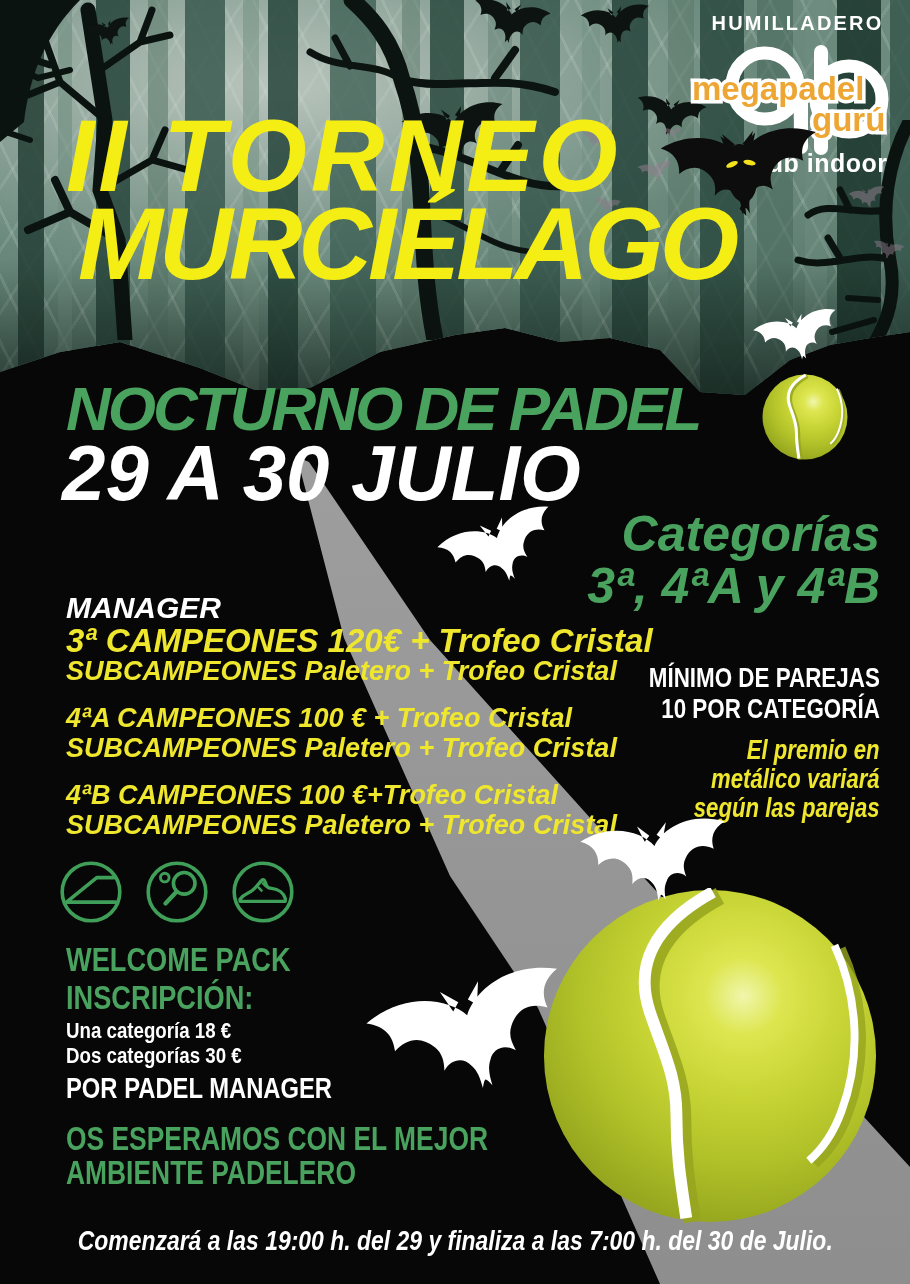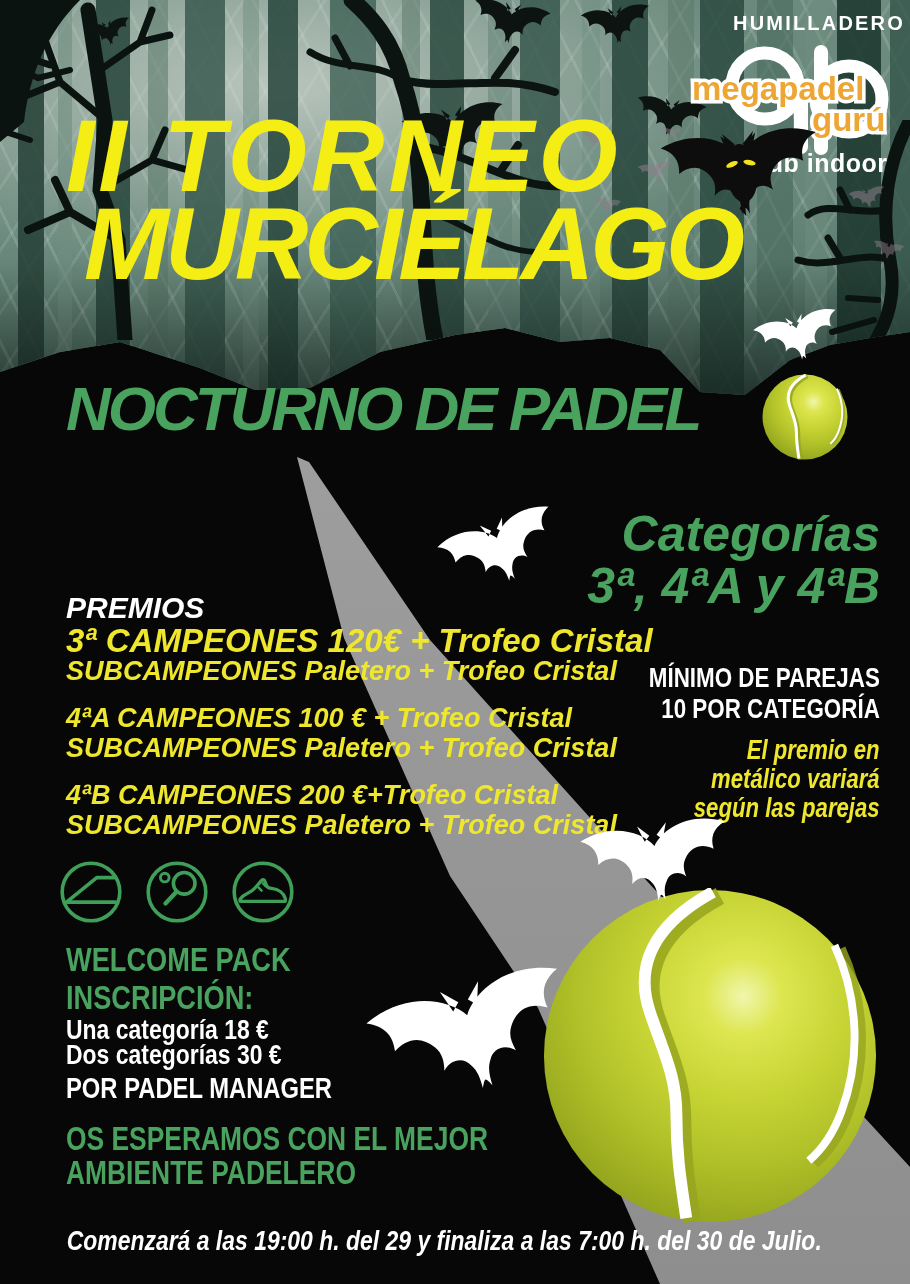--- a/index.html
+++ b/index.html
@@ -153,66 +153,67 @@
     <svg class="bat" style="left:868px;top:242px;color:#8e7d8a;opacity:.5;transform:rotate(10deg)" width="40" height="18" viewBox="0 0 100 46">
         <use href="#batpath" fill="currentColor"></use>
       </svg>
     <svg class="bat" style="left:660px;top:128px;color:#8e7d8a;opacity:.5" width="24" height="11" viewBox="0 0 100 46">
         <use href="#batpath" fill="currentColor"></use>
       </svg>
   </div>
 
   <div class="beam"></div>
 
-  <div class="abs white b z3" style="left:690px;top:12px;width:215px;text-align:right;font-size:20px;letter-spacing:2.2px">HUMILLADERO</div>
+  <div class="abs white b z3" style="left:690px;top:12px;width:215px;text-align:center;font-size:20px;letter-spacing:2.2px">HUMILLADERO</div>
   <svg class="abs z3" style="left:720px;top:36px" width="170" height="125" viewBox="0 0 170 125">
     <circle cx="45" cy="50" r="33" stroke="#ffffff" stroke-width="13" fill="none"></circle>
     <rect x="74" y="50" width="14" height="68" rx="7" fill="#ffffff"></rect>
     <rect x="94" y="9" width="14" height="110" rx="7" fill="#ffffff"></rect>
     <circle cx="129" cy="63" r="33" stroke="#ffffff" stroke-width="13" fill="none"></circle>
   </svg>
   <div class="logo-word z3" style="left:692px;top:70px;font-size:33px">
     <span class="stroke">megapadel</span>
     <span class="fill">megapadel</span>
   </div>
   <div class="logo-word z3" style="left:812px;top:101px;font-size:33px">
     <span class="stroke">gurú</span>
     <span class="fill">gurú</span>
   </div>
   <div class="abs white b z3" style="left:746px;top:149px;font-size:25px;letter-spacing:.5px">club indoor</div>
 
   <div class="abs title" style="left:66px;top:108px;font-size:102px;line-height:96px;letter-spacing:4px">II TORNEO</div>
-  <div class="abs title" style="left:84px;top:196px;font-size:102px;line-height:96px;letter-spacing:-4px">MURCIÉLAGO</div>
+  <div class="abs title" style="left:78px;top:196px;font-size:102px;line-height:96px;letter-spacing:-4px">MURCIÉLAGO</div>
 
   <svg class="bat z4" style="left:645px;top:130px;transform:rotate(-6deg)" width="195" height="100" viewBox="0 0 100 51">
     <use href="#batpath" fill="#0d0d0d"></use>
     <ellipse cx="50" cy="22" rx="8" ry="15" fill="#0d0d0d"></ellipse>
     <path d="M44 12 L41 2 L48 8 Z M56 12 L59 2 L52 8 Z" fill="#0d0d0d"></path>
     <path d="M50 35 L50 44 L47 40 Z" fill="#0d0d0d"></path>
     <ellipse cx="45.5" cy="17" rx="3.2" ry="1.3" fill="#f2e11c" transform="rotate(-18 45.5 17)"></ellipse>
     <ellipse cx="54.5" cy="17" rx="3.2" ry="1.3" fill="#f2e11c" transform="rotate(18 54.5 17)"></ellipse>
   </svg>
 
   <div class="abs green b it z3" style="left:66px;top:378px;font-size:62px;line-height:62px;letter-spacing:-3px;white-space:nowrap">NOCTURNO DE PADEL</div>
+  <div class="abs white b it z3" style="left:62px;top:434px;font-size:78px;line-height:78px;white-space:nowrap">29 A 30 JULIO</div>
 
   <div class="abs green b it z3 rt" style="right:30px;top:508px;font-size:50px;line-height:52px;white-space:nowrap">Categorías</div>
   <div class="abs green b it z3 rt" style="right:30px;top:560px;font-size:50px;line-height:52px;white-space:nowrap">3ª, 4ªA y 4ªB</div>
 
-  <div class="abs white b it z3" style="left:66px;top:590px;font-size:30px;line-height:36px">PREMIOS</div>
+  <div class="abs white b it z3" style="left:66px;top:590px;font-size:30px;line-height:36px">MANAGER</div>
   <div class="abs z3" style="left:66px;top:626px">
     <div style="margin-bottom:17px">
       <div class="yellow b it" style="font-size:33px;line-height:30px;white-space:nowrap">3ª CAMPEONES  120€ + Trofeo Cristal</div>
       <div class="yellow b it" style="font-size:27px;line-height:30px;white-space:nowrap">SUBCAMPEONES Paletero + Trofeo Cristal</div>
     </div>
     <div style="margin-bottom:17px">
       <div class="yellow b it" style="font-size:27px;line-height:30px;white-space:nowrap">4ªA CAMPEONES 100 € + Trofeo Cristal</div>
       <div class="yellow b it" style="font-size:27px;line-height:30px;white-space:nowrap">SUBCAMPEONES Paletero + Trofeo Cristal</div>
     </div>
     <div>
-      <div class="yellow b it" style="font-size:27px;line-height:30px;white-space:nowrap">4ªB CAMPEONES 200 €+Trofeo Cristal</div>
+      <div class="yellow b it" style="font-size:27px;line-height:30px;white-space:nowrap">4ªB CAMPEONES 100 €+Trofeo Cristal</div>
       <div class="yellow b it" style="font-size:27px;line-height:30px;white-space:nowrap">SUBCAMPEONES Paletero + Trofeo Cristal</div>
     </div>
   </div>
 
   <div class="abs white b z3 rt" style="right:30px;top:662px;font-size:28px;line-height:31px">
     <span class="sxr"><span>MÍNIMO DE PAREJAS</span><br>
     <span>10 POR CATEGORÍA</span></span>
   </div>
   <div class="abs yellow b it z3 rt" style="right:30px;top:736px;font-size:27px;line-height:29px">
     <span class="sxr" style="transform:scaleX(.82)"><span>El premio en</span><br>
@@ -239,21 +240,21 @@
       <g stroke="#3f9f58" fill="none" stroke-width="4.5" stroke-linecap="round" stroke-linejoin="round">
         <circle cx="50" cy="50" r="40" stroke-width="5"></circle>
         <path d="M18 60 C24 52 30 52 35 48 C42 42 45 37 48 34 C50 32 52 33 53 36 L55 41 C56 44 59 45 62 45 C72 46 79 52 81 59 L81 63 L18 63 Z"></path>
         <path d="M44 44 L48 48 M50 38 L54 42" stroke-width="3.5"></path>
       </g>
     </svg>
   </div>
 
   <div class="abs green b z3" style="left:66px;top:942px;font-size:34px;line-height:34px"><span class="sxl">WELCOME PACK</span></div>
   <div class="abs green b z3" style="left:66px;top:980px;font-size:34px;line-height:34px"><span class="sxl">INSCRIPCIÓN:</span></div>
-  <div class="abs white b z3" style="left:66px;top:1018px;font-size:27px;line-height:25px">
+  <div class="abs white b z3" style="left:66px;top:1018px;font-size:22px;line-height:25px">
     <span class="sxl85"><span>Una categoría 18 €</span><br>
     <span>Dos categorías 30 €</span></span>
   </div>
   <div class="abs white b z3" style="left:66px;top:1074px;font-size:29px;line-height:29px"><span class="sxl" style="transform:scaleX(.82)">POR PADEL MANAGER</span></div>
 
   <div class="abs green b z3" style="left:66px;top:1122px;font-size:33px;line-height:34px">
     <span class="sxl"><span>OS ESPERAMOS CON EL MEJOR</span><br>
     <span>AMBIENTE PADELERO</span></span>
   </div>
 
@@ -270,17 +271,17 @@
   <svg class="bat z4" style="left:428px;top:518px;color:#fff;transform:rotate(-20deg)" width="148" height="68" viewBox="0 0 100 46">
       <use href="#batpath" fill="currentColor"></use>
     </svg>
   <svg class="bat z4" style="left:566px;top:822px;color:#fff;transform:rotate(-8deg)" width="182" height="84" viewBox="0 0 100 46">
       <use href="#batpath" fill="currentColor"></use>
     </svg>
   <svg class="bat z4" style="left:350px;top:982px;color:#fff;transform:rotate(-16deg)" width="248" height="114" viewBox="0 0 100 46">
       <use href="#batpath" fill="currentColor"></use>
     </svg>
 
-  <div class="abs white b it z5" style="left:0;top:1226px;width:794px;text-align:center;font-size:27px">
+  <div class="abs white b it z5" style="left:0;top:1226px;width:910px;text-align:center;font-size:27px">
     <span style="display:inline-block;transform:scaleX(.85);transform-origin:center;white-space:nowrap">Comenzará a las 19:00 h. del 29 y finaliza a las 7:00 h. del 30 de Julio.</span>
   </div>
 
 </div>
 
 </body></html>

